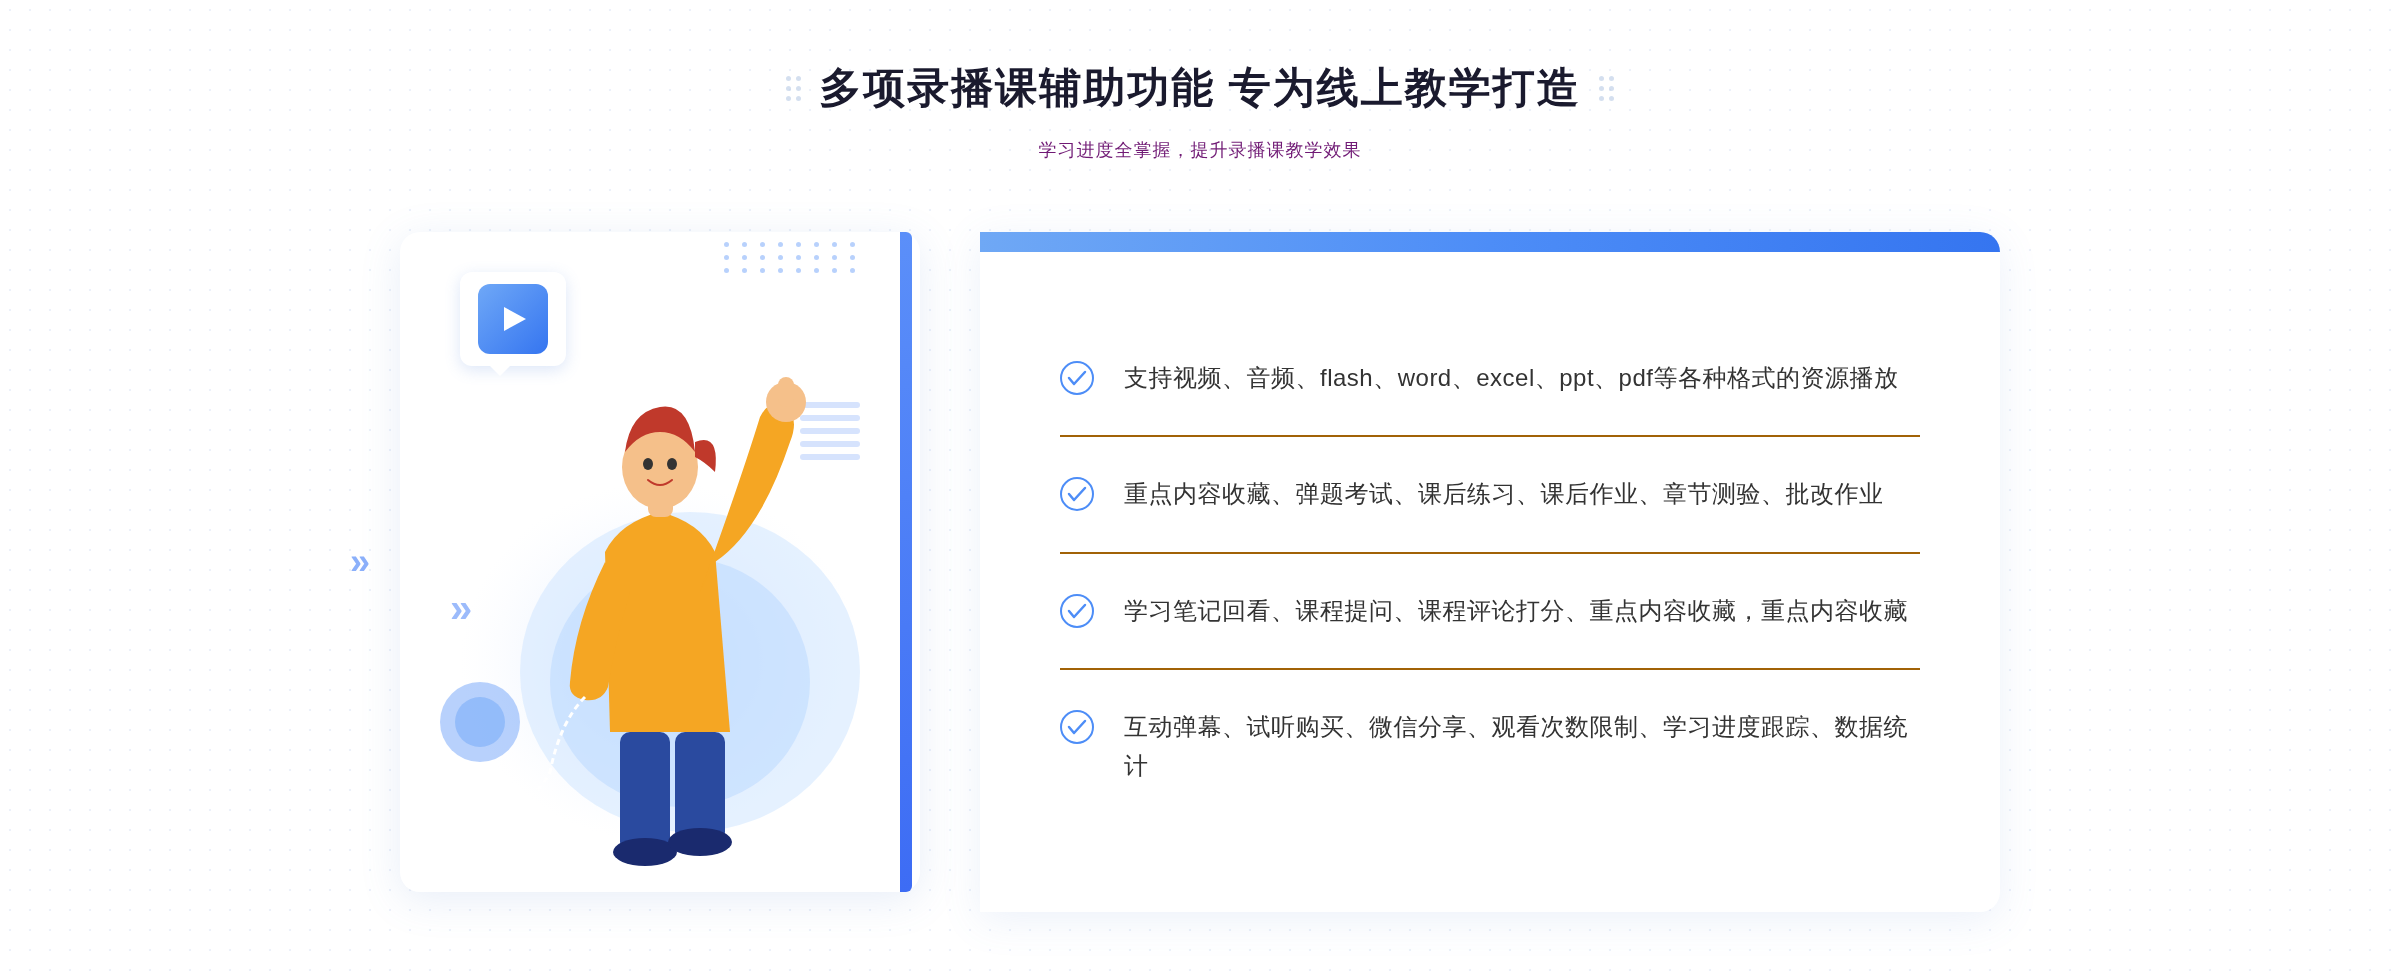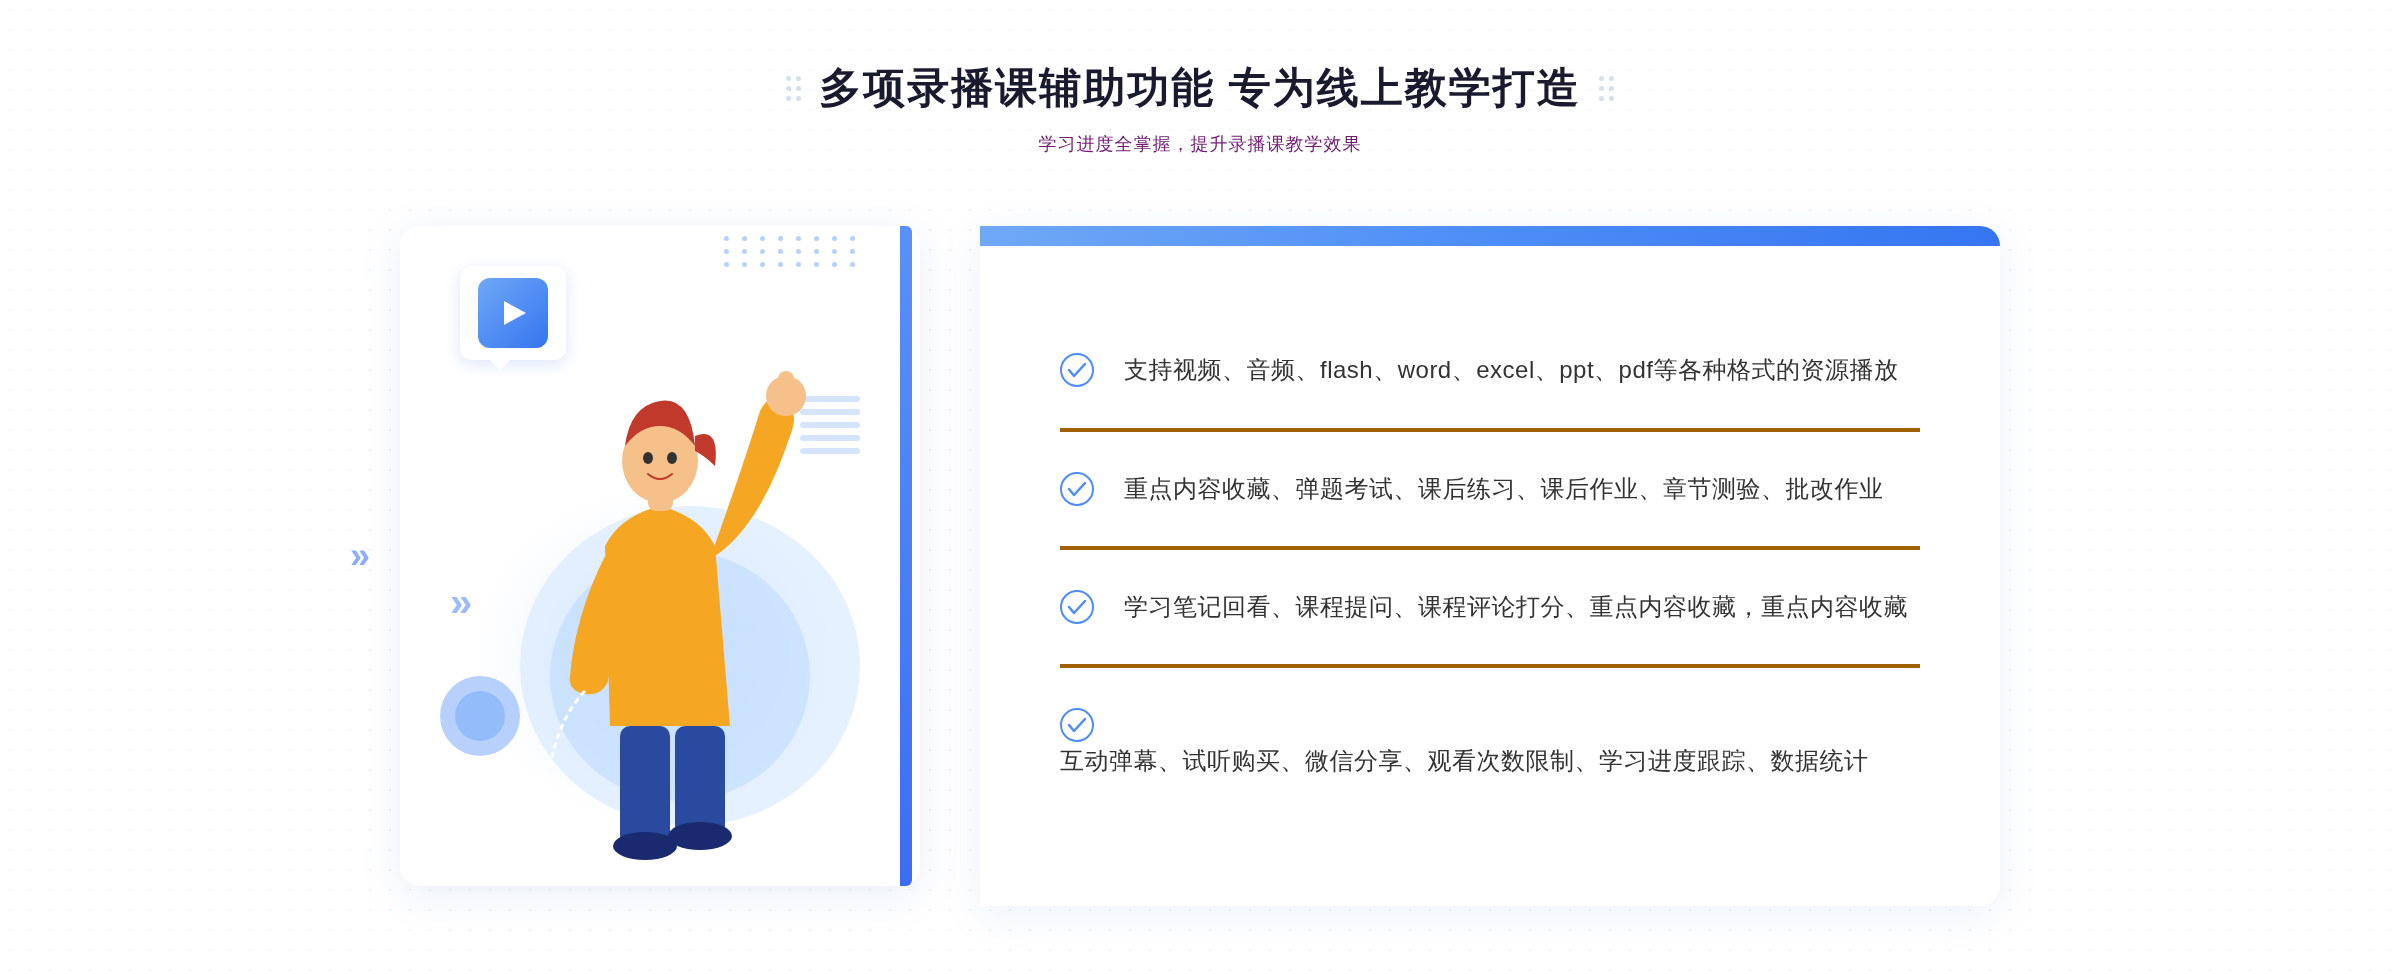--- a/index.html
+++ b/index.html
@@ -37,21 +37,21 @@
       text-align: center;
       margin-bottom: 50px;
       position: relative;
       z-index: 1;
     }
     .header-title-row {
       display: flex;
       align-items: center;
       justify-content: center;
       gap: 18px;
-      margin-bottom: 16px;
+      margin-bottom: 22px;
     }
     .header-dots {
       display: flex;
       flex-direction: column;
       gap: 5px;
       opacity: 0.5;
     }
     .header-dots span {
       display: flex;
       gap: 5px;
@@ -163,25 +163,24 @@
       right: 0;
       height: 20px;
       background: linear-gradient(90deg, #6fa8f5 0%, #4d8df7 50%, #3575f0 100%);
       border-radius: 0 20px 0 0;
     }
 
     .feature-item {
       display: flex;
       align-items: flex-start;
       padding: 38px 0;
-      border-bottom: 4px solid #a16207;
+      border-bottom: 2px solid #a16207;
     }
     .feature-item:last-child {
       border-bottom: none;
-      flex-direction: column;
     }
 
     .check-icon {
       width: 34px;
       height: 34px;
       flex-shrink: 0;
       margin-right: 30px;
       margin-top: 2px;
     }
     .check-icon svg {

